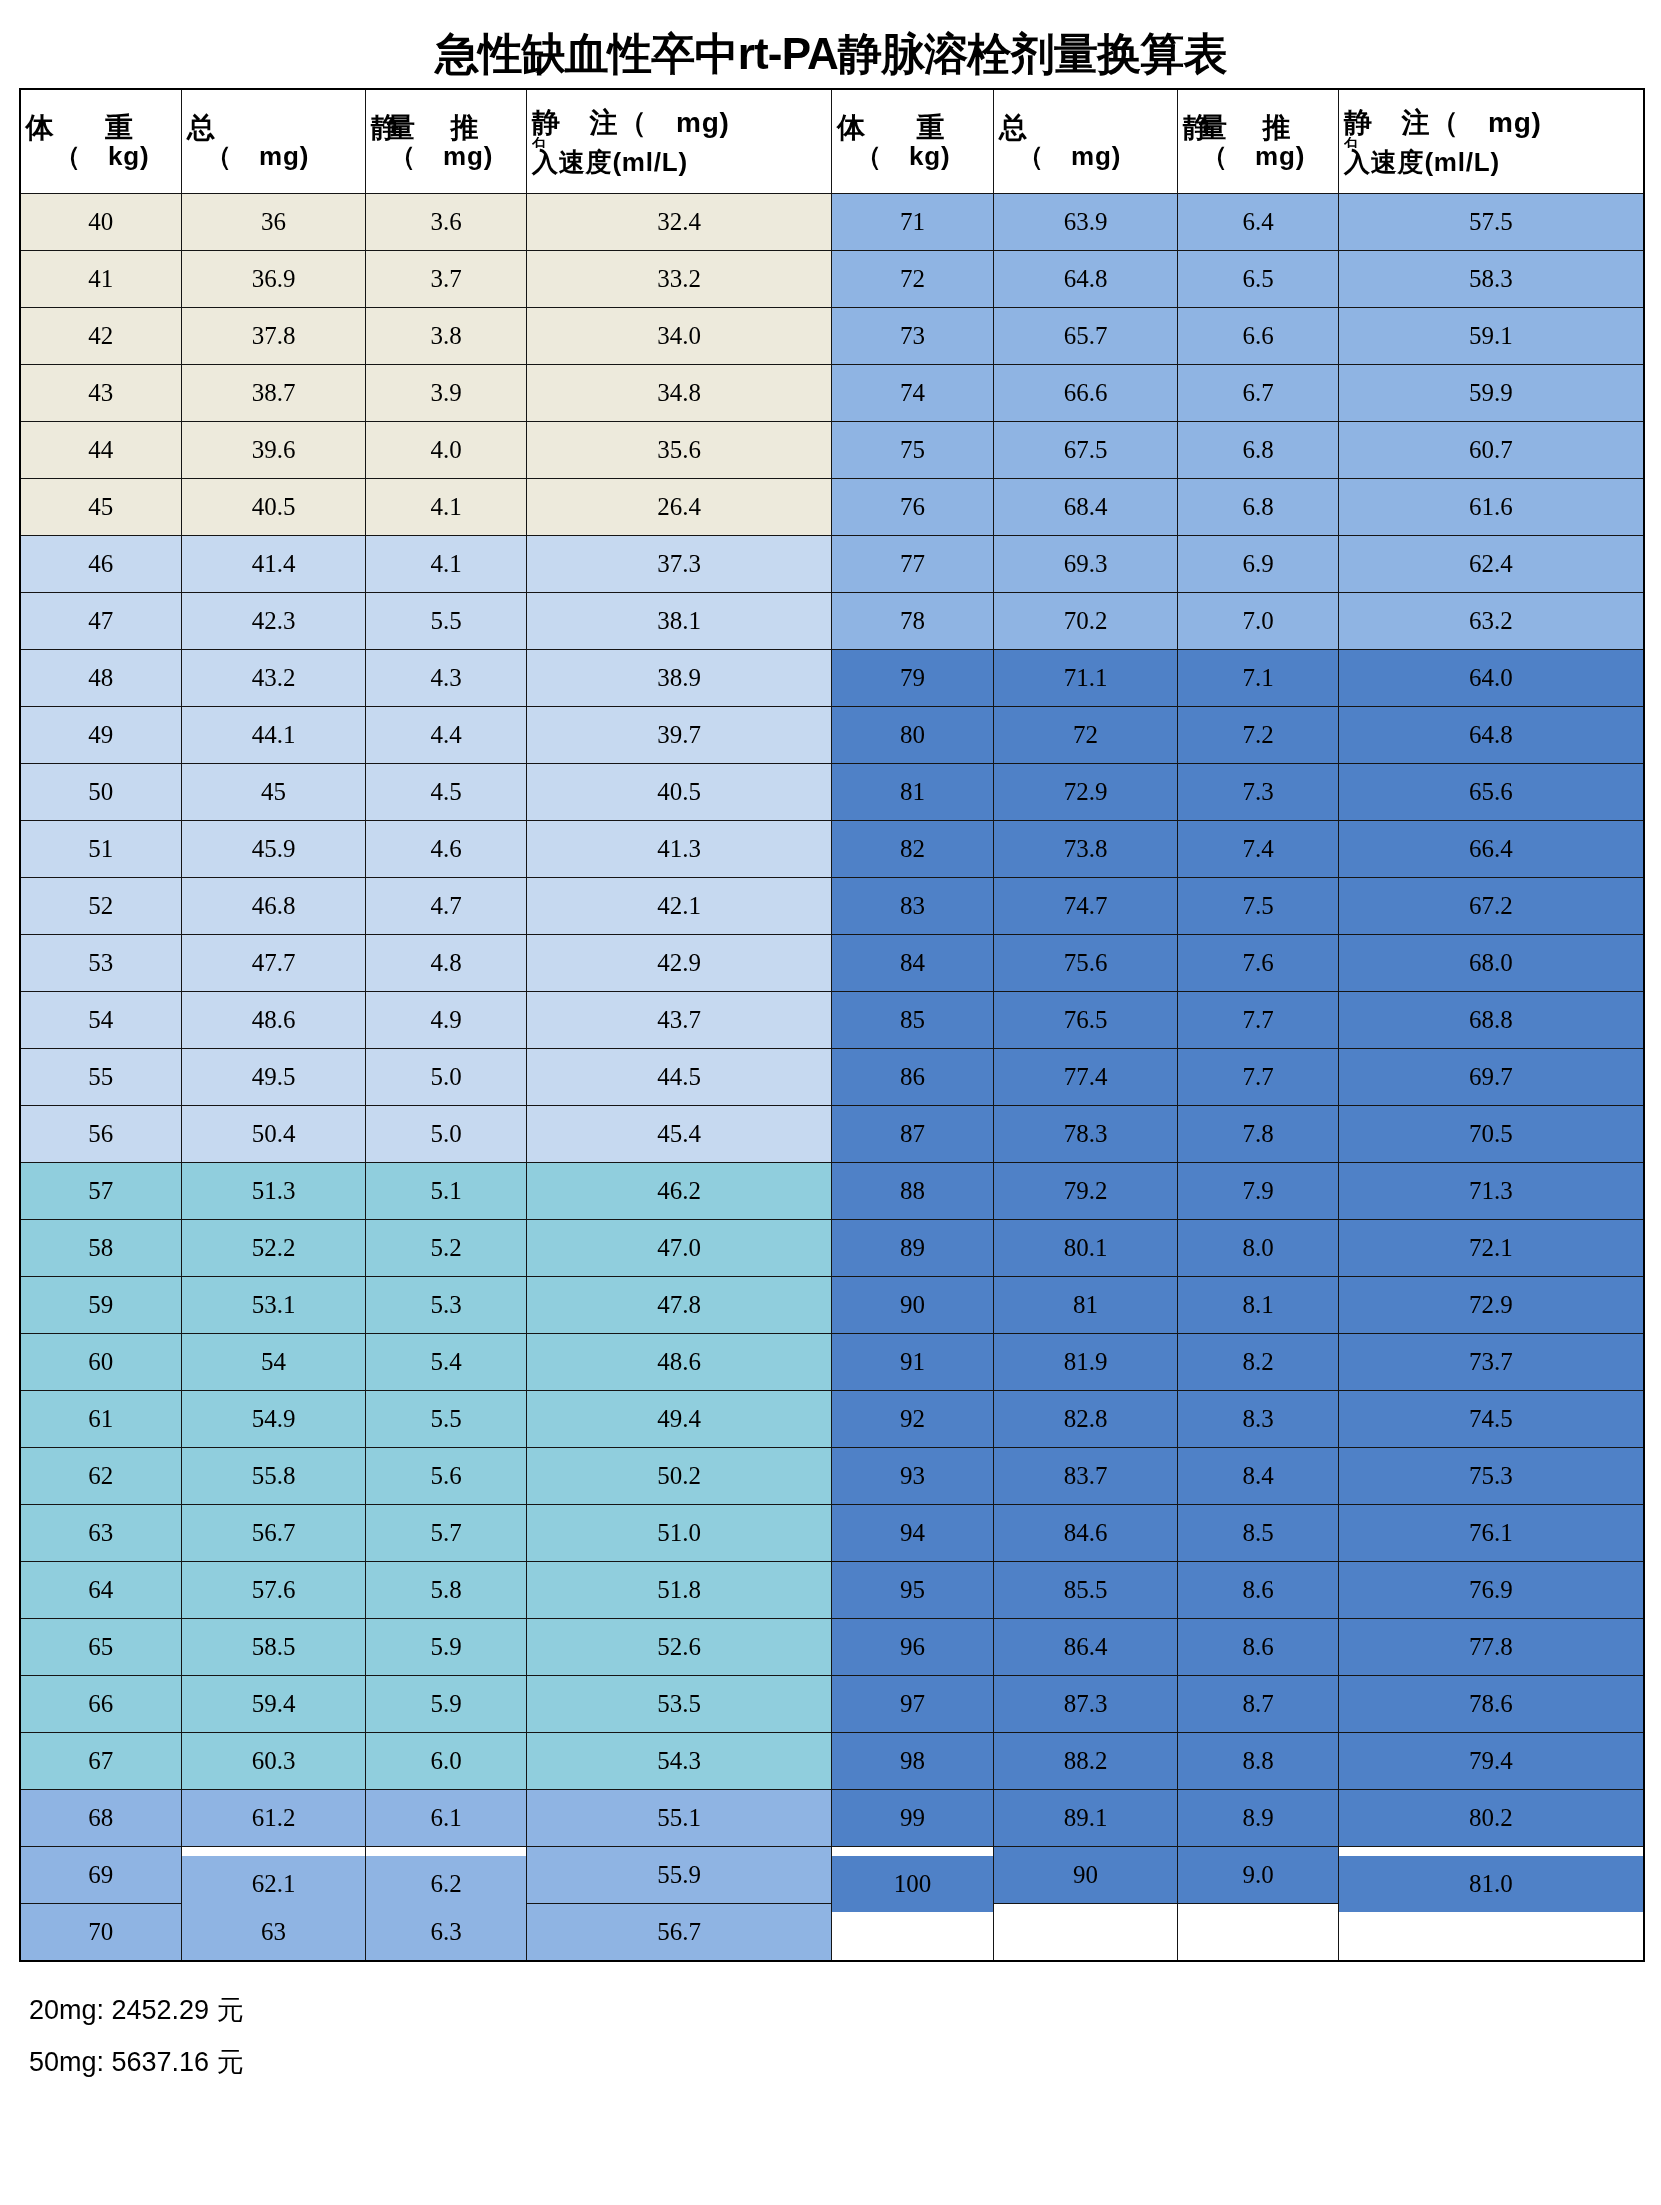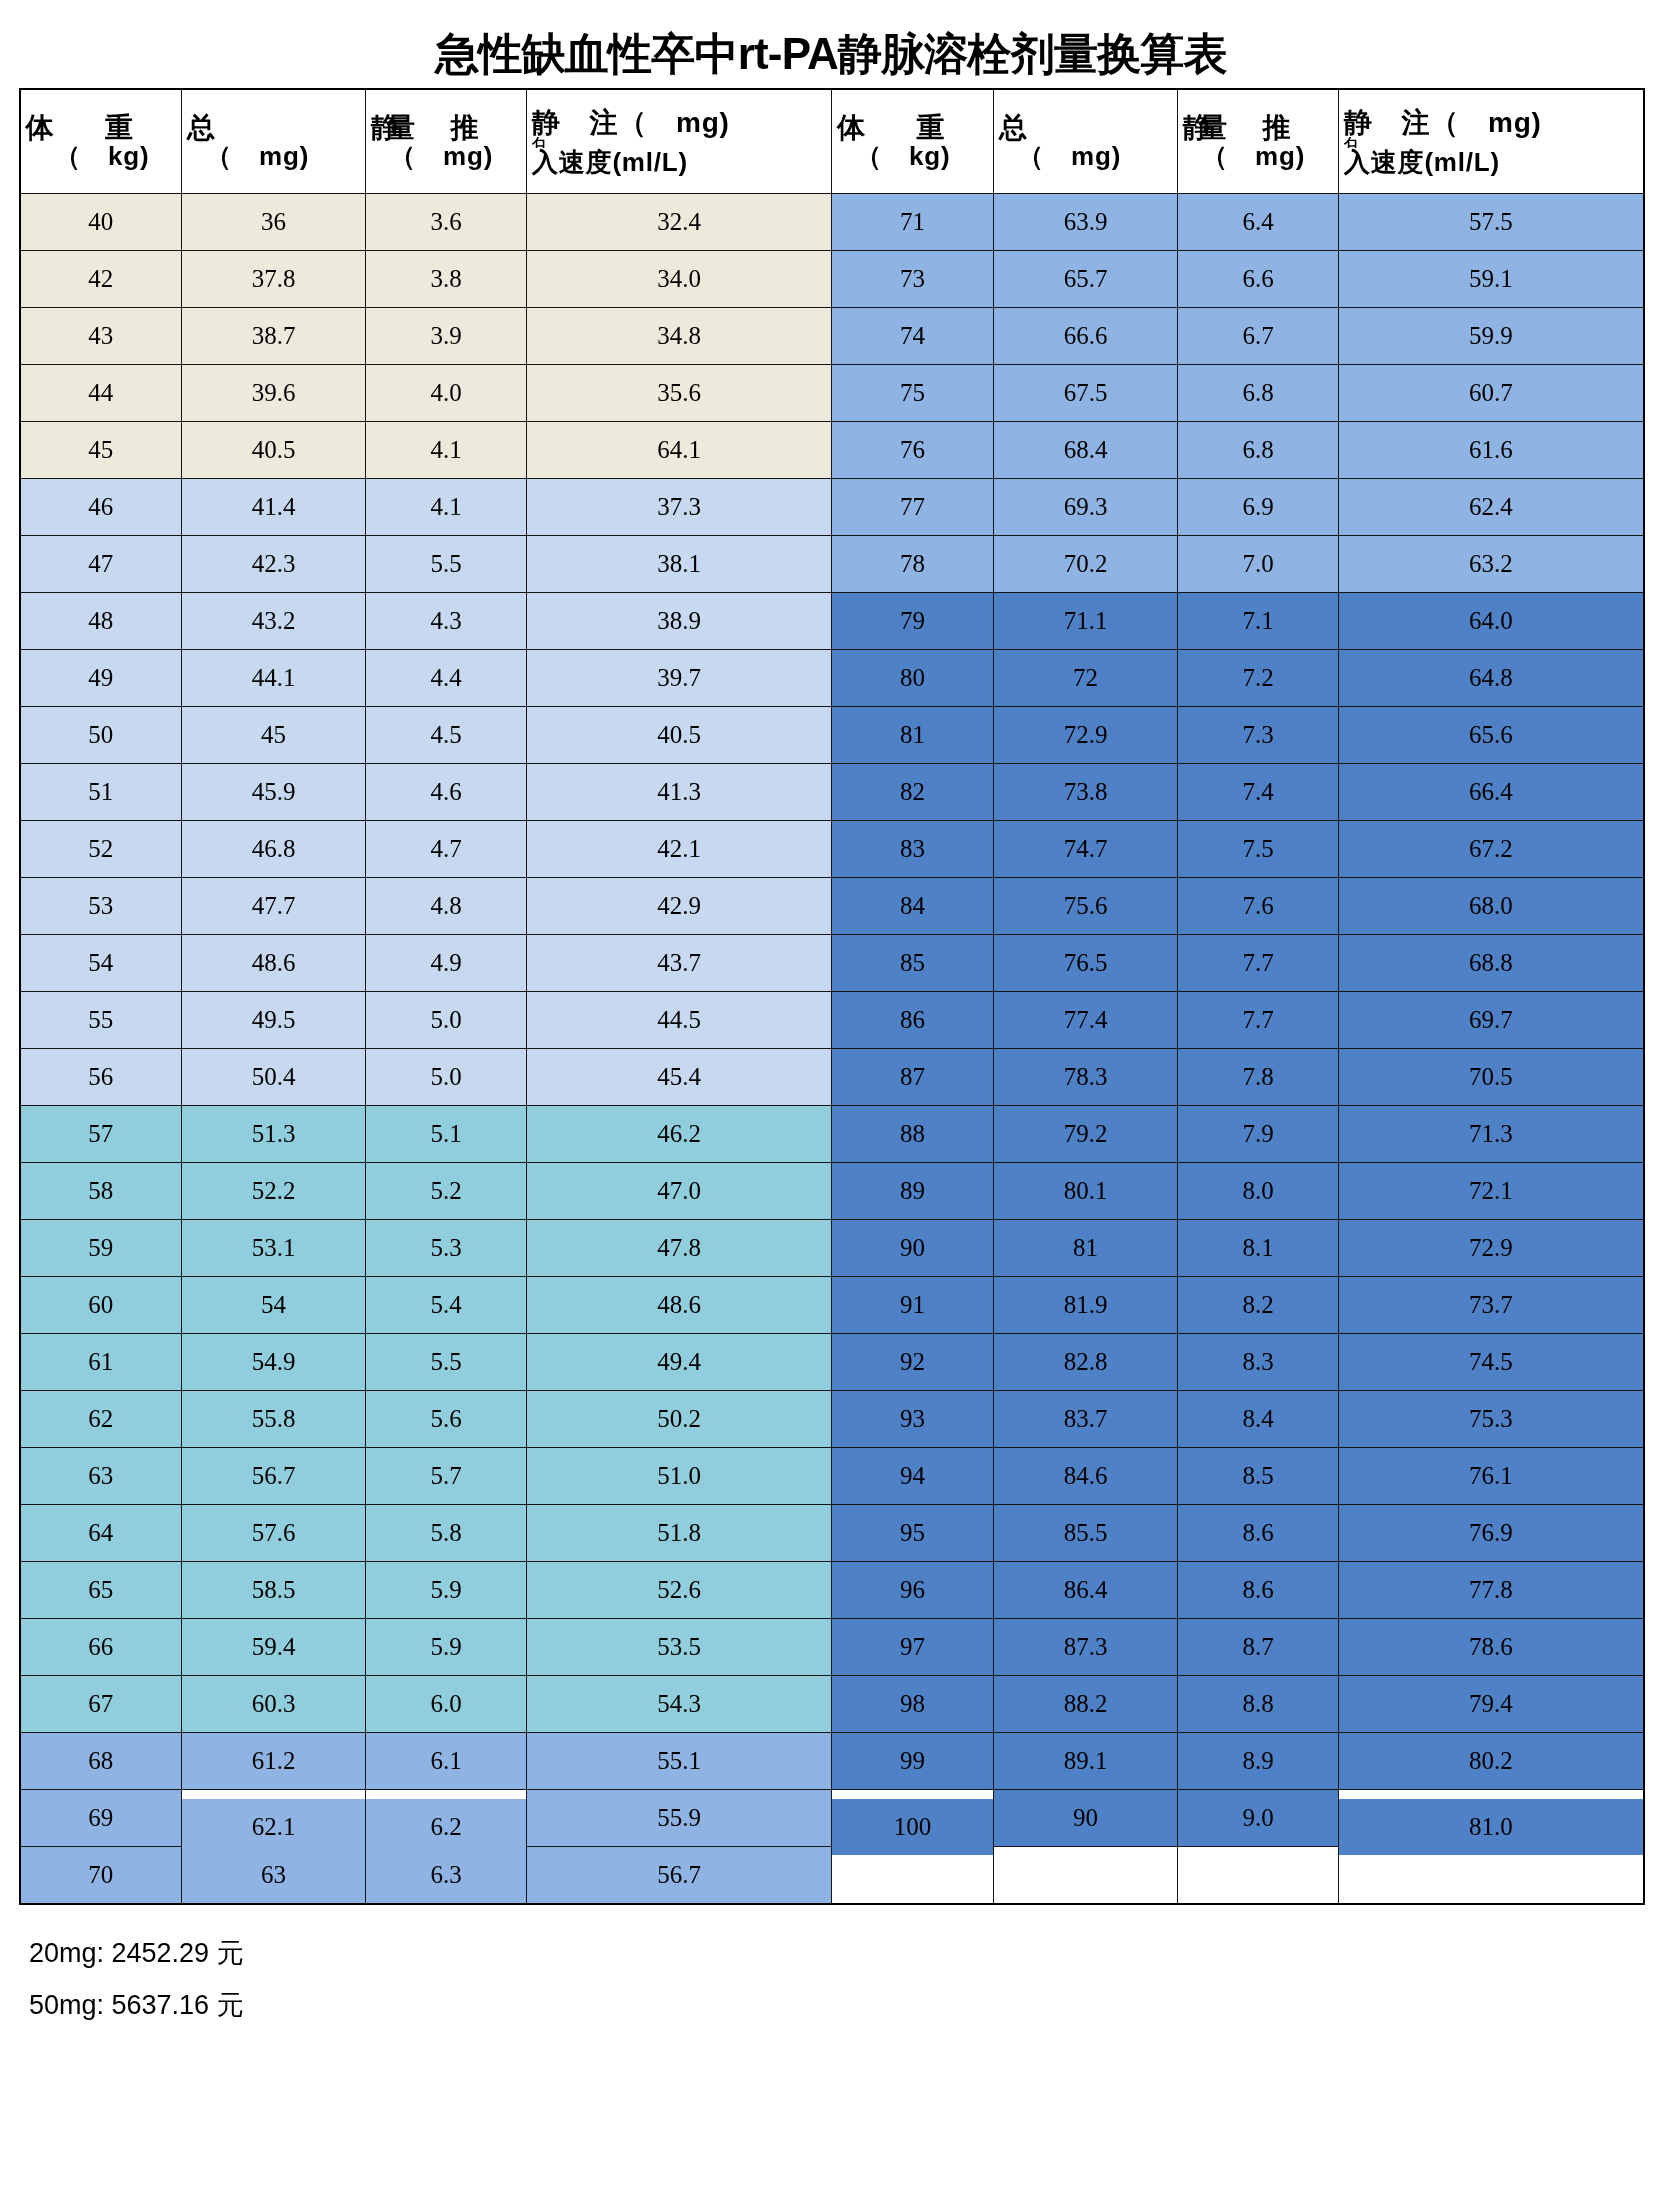--- a/index.html
+++ b/index.html
@@ -199,20 +199,30 @@
           <td class="bg-cream">40</td>
           <td class="bg-cream">36</td>
           <td class="bg-cream">3.6</td>
           <td class="bg-cream">32.4</td>
           <td class="bg-mblue">71</td>
           <td class="bg-mblue">63.9</td>
           <td class="bg-mblue">6.4</td>
           <td class="bg-mblue">57.5</td>
         </tr>
         <tr class="data-row">
+          <td class="bg-cream">41</td>
+          <td class="bg-cream">36.9</td>
+          <td class="bg-cream">3.7</td>
+          <td class="bg-cream">33.2</td>
+          <td class="bg-mblue">72</td>
+          <td class="bg-mblue">64.8</td>
+          <td class="bg-mblue">6.5</td>
+          <td class="bg-mblue">58.3</td>
+        </tr>
+        <tr class="data-row">
           <td class="bg-cream">42</td>
           <td class="bg-cream">37.8</td>
           <td class="bg-cream">3.8</td>
           <td class="bg-cream">34.0</td>
           <td class="bg-mblue">73</td>
           <td class="bg-mblue">65.7</td>
           <td class="bg-mblue">6.6</td>
           <td class="bg-mblue">59.1</td>
         </tr>
         <tr class="data-row">
@@ -232,21 +242,21 @@
           <td class="bg-cream">35.6</td>
           <td class="bg-mblue">75</td>
           <td class="bg-mblue">67.5</td>
           <td class="bg-mblue">6.8</td>
           <td class="bg-mblue">60.7</td>
         </tr>
         <tr class="data-row">
           <td class="bg-cream">45</td>
           <td class="bg-cream">40.5</td>
           <td class="bg-cream">4.1</td>
-          <td class="bg-cream">64.1</td>
+          <td class="bg-cream">26.4</td>
           <td class="bg-mblue">76</td>
           <td class="bg-mblue">68.4</td>
           <td class="bg-mblue">6.8</td>
           <td class="bg-mblue">61.6</td>
         </tr>
         <tr class="data-row">
           <td class="bg-lblue">46</td>
           <td class="bg-lblue">41.4</td>
           <td class="bg-lblue">4.1</td>
           <td class="bg-lblue">37.3</td>

